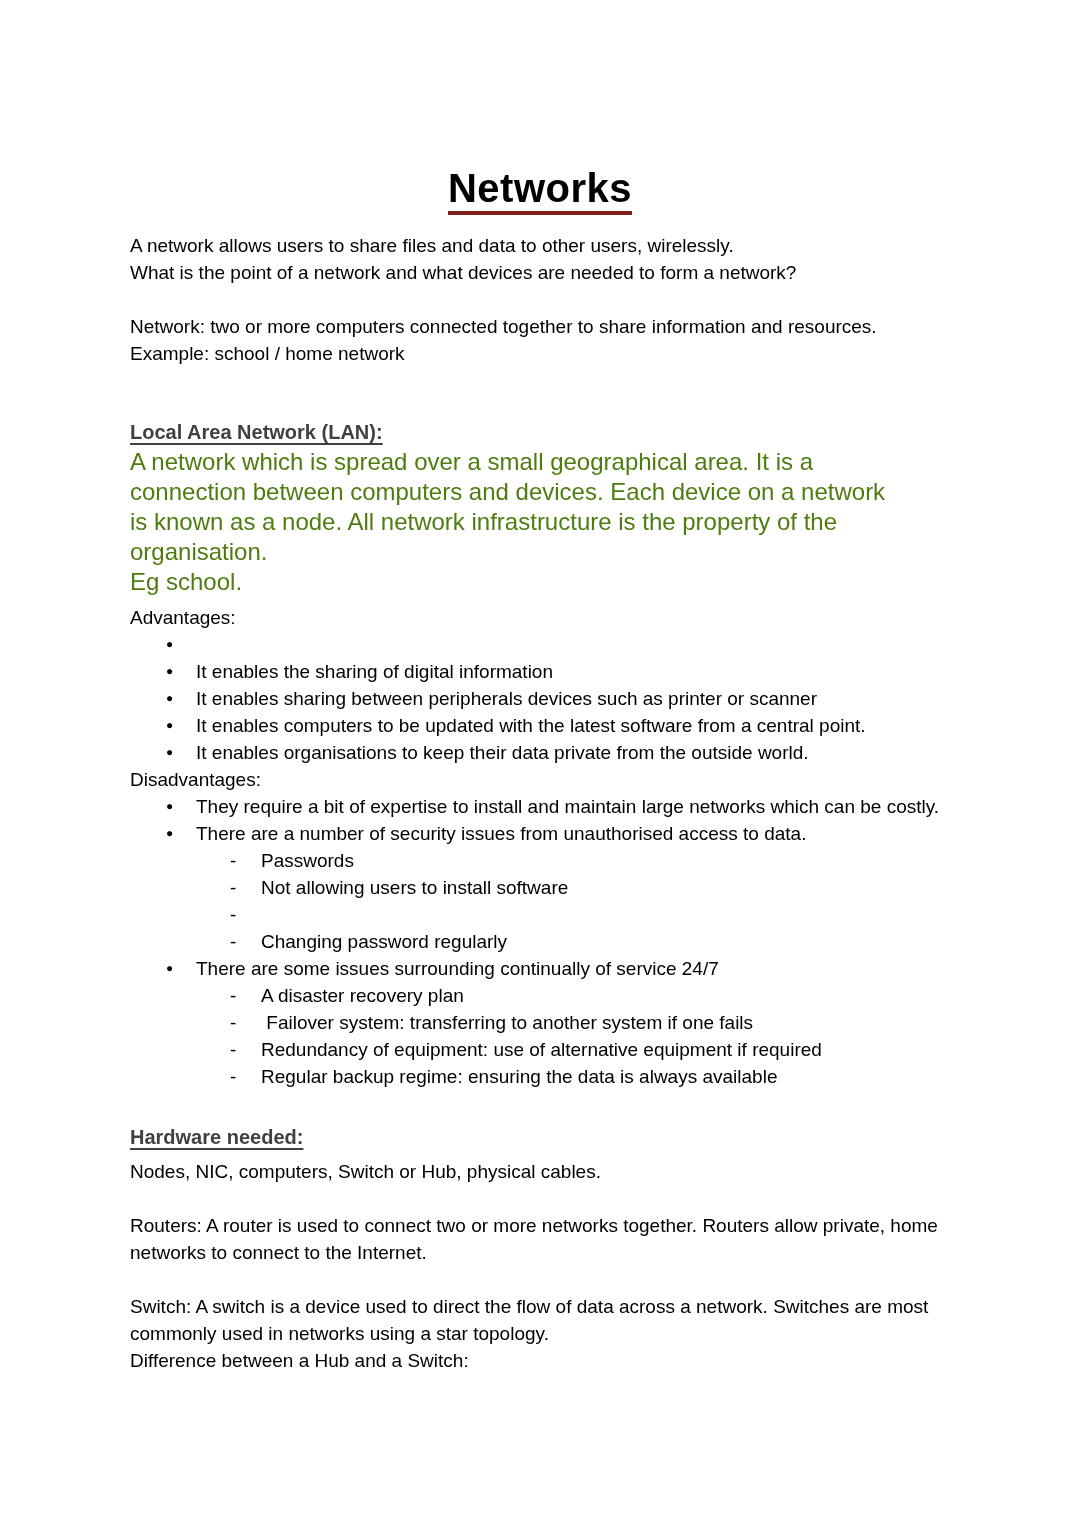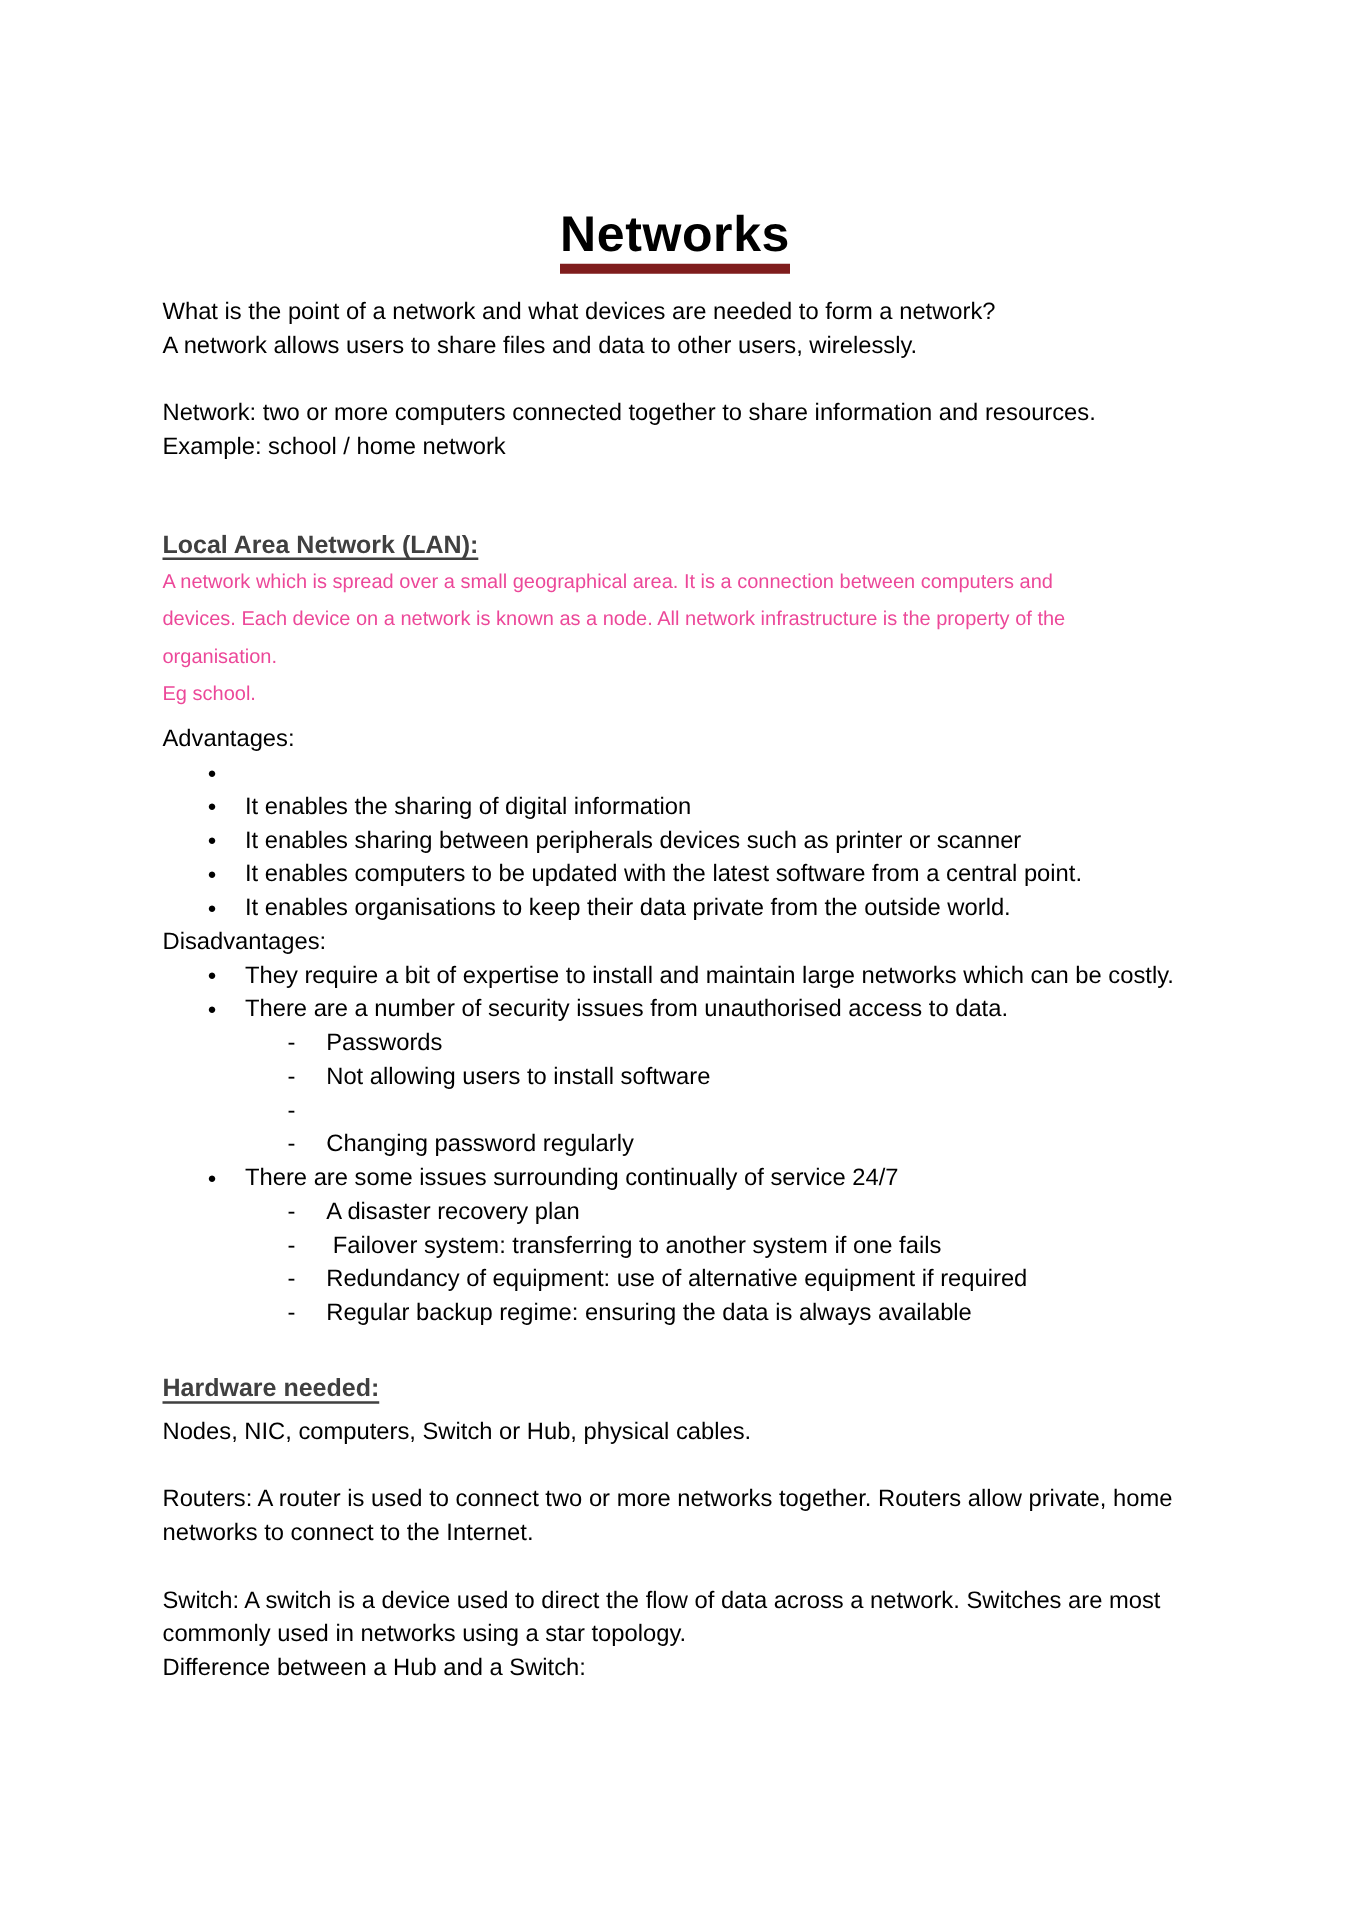--- a/index.html
+++ b/index.html
@@ -11,42 +11,42 @@
     color: #000000;
     overflow: hidden;
   }
   .doc { padding: 166px 130px 0 130px; width: 1080px; }
 
   .title-wrap { text-align: center; margin: 0 0 17px 0; }
   .title-text {
     display: inline-block;
     font-size: 40px; font-weight: bold; line-height: 44px;
     letter-spacing: 0.5px;
-    border-bottom: 8px solid #7f1d1d;
+    border-bottom: 4px solid #7f1d1d;
     padding-bottom: 1px;
   }
 
   .p { font-size: 19px; line-height: 27px; margin: 0; }
   .gap-1 { margin-top: 27px; }
 
   .section-heading {
     margin: 0; font-size: 20px; line-height: 30px;
     font-weight: bold; color: #404040;
   }
   .section-heading .hd {
     text-decoration: underline;
     text-decoration-thickness: 2px;
     text-underline-offset: 4px;
   }
   .lan-heading { margin-top: 50px; }
   .hw-heading { margin-top: 32px; }
 
   .gray-para {
-    margin: 0; font-size: 16px; line-height: 30px;
-    color: #ec4899; max-width: 772px;
+    margin: 0; font-size: 24px; line-height: 30px;
+    color: #4d7c0f; max-width: 772px;
   }
 
   .list-label { margin-top: 7px; }
 
   .li { display: flex; font-size: 19px; line-height: 27px; }
   .l1 { padding-left: 36px; }
   .l1 > .marker { flex: 0 0 30px; font-size: 12px; line-height: 27px; }
   .l2 { padding-left: 100px; }
   .l2 > .marker { flex: 0 0 31px; font-size: 19px; line-height: 27px; }
   .li-text { white-space: pre-wrap; }
@@ -56,22 +56,22 @@
 </style>
 </head>
 <body>
 
 <div class="doc">
 
   <div class="title-wrap">
     <span class="title-text">Networks</span>
   </div>
 
+  <p class="p">A network allows users to share files and data to other users, wirelessly.</p>
   <p class="p">What is the point of a network and what devices are needed to form a network?</p>
-  <p class="p">A network allows users to share files and data to other users, wirelessly.</p>
 
   <p class="p gap-1">Network: two or more computers connected together to share information and resources.</p>
   <p class="p">Example: school / home network</p>
 
   <h2 class="section-heading lan-heading">
     <span class="hd">Local Area Network (LAN):</span>
   </h2>
   <p class="gray-para">A network which is spread over a small geographical area. It is a connection between computers and devices. Each device on a network is known as a node. All network infrastructure is the property of the organisation.</p>
   <p class="gray-para">Eg school.</p>
 

